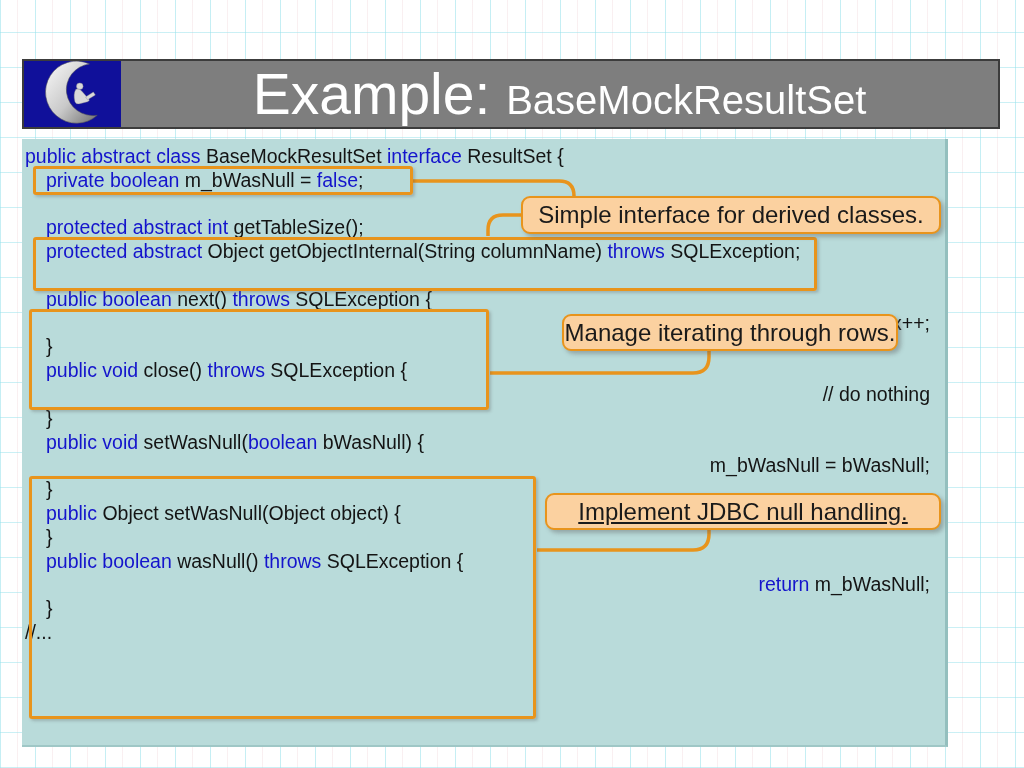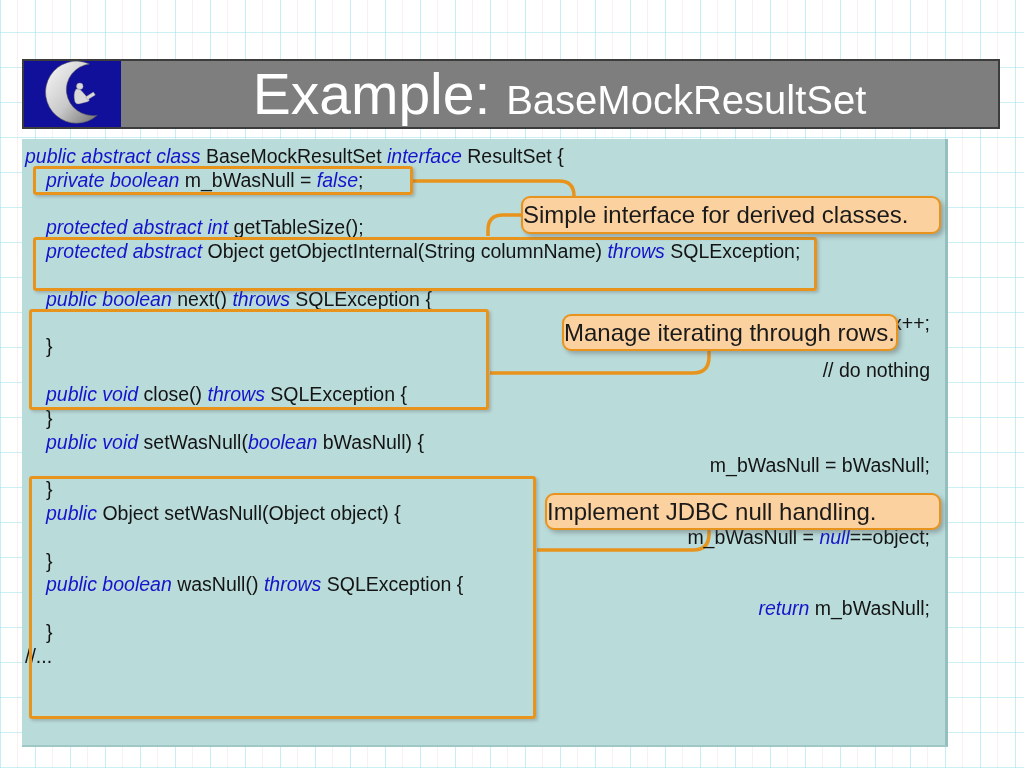--- a/index.html
+++ b/index.html
@@ -40,50 +40,50 @@
     color:#ffffff;white-space:pre;border-radius:10px;
   }
   .title-main{font-size:57px;line-height:66px;}
   .title-sub{font-size:40px;}
   
   .code-block{position:absolute;left:25px;top:145px;width:905px;}
   .code-line{
     height:23.8px;line-height:23.8px;font-size:19.5px;
     color:var(--code_black,#141414);white-space:pre;
   }
-  .code-line .kw{color:var(--keyword_blue,#1414CC);font-style:italic;}
+  .code-line .kw{color:var(--keyword_blue,#1414CC);}
   .ind0{padding-left:0;}
   .ind1{padding-left:21px;}
   .ind2{padding-left:41px;text-align:right;}
   
   .hbox{
     position:absolute;border:3px solid var(--accent_orange,#E8941C);
     border-radius:3px;box-sizing:border-box;
     box-shadow:2px 2px 3px rgba(90,90,90,.30);
     pointer-events:none;
   }
   .hbox-1{left:33px;top:166px;width:380px;height:29px;}
   .hbox-2{left:33px;top:237px;width:784px;height:54px;}
   .hbox-3{left:29px;top:309px;width:460px;height:101px;}
   .hbox-4{left:29px;top:476px;width:507px;height:243px;}
   
   .connectors{position:absolute;inset:0;width:1024px;height:768px;pointer-events:none;}
   .connectors path{fill:none;stroke:var(--accent_orange,#E8941C);stroke-width:3.5px;}
   
   .callout{
-    position:absolute;display:flex;align-items:center;justify-content:flex-start;
+    position:absolute;display:flex;align-items:center;justify-content:center;
     background:var(--callout_fill,#FBD1A0);
     border:2.5px solid var(--accent_orange,#E8941C);
     border-radius:9px;box-sizing:border-box;
     box-shadow:3px 3px 4px rgba(90,90,90,.40);
     font-size:24px;color:#1a1a1a;white-space:pre;
   }
   .callout-1{left:521px;top:196px;width:420px;height:38px;}
   .callout-2{left:562px;top:314px;width:336px;height:37px;}
-  .callout-3{left:545px;top:493px;width:396px;height:37px;}
+  .callout-3{left:545px;top:493px;width:396px;height:37px;text-decoration:underline;}
 </style>
 </head>
 <body>
 
 <div class="slide">
 
   <div class="grid-bg"></div>
 
   <div class="code-panel"></div>
 
@@ -120,28 +120,27 @@
   <div class="code-block">
       <div class="code-line ind0"><span class="kw">public abstract class </span><span>BaseMockResultSet </span><span class="kw">interface </span><span>ResultSet {</span></div>
       <div class="code-line ind1"><span class="kw">private boolean </span><span>m_bWasNull = </span><span class="kw">false</span><span>;</span></div>
       <div class="code-line ind0">&nbsp;</div>
       <div class="code-line ind1"><span class="kw">protected abstract int </span><span>getTableSize();</span></div>
       <div class="code-line ind1"><span class="kw">protected abstract </span><span>Object getObjectInternal(String columnName) </span><span class="kw">throws</span><span> SQLException;</span></div>
       <div class="code-line ind0">&nbsp;</div>
       <div class="code-line ind1"><span class="kw">public boolean </span><span>next() </span><span class="kw">throws</span><span> SQLException {</span></div>
       <div class="code-line ind2"><span>m_nIndex++;</span></div>
       <div class="code-line ind1"><span>}</span></div>
+      <div class="code-line ind1"><span class="kw">public void </span><span>close() </span><span class="kw">throws</span><span> SQLException {</span></div>
       <div class="code-line ind2"><span>// do nothing</span></div>
-      <div class="code-line ind1"><span class="kw">public void </span><span>close() </span><span class="kw">throws</span><span> SQLException {</span></div>
       <div class="code-line ind1"><span>}</span></div>
       <div class="code-line ind1"><span class="kw">public void </span><span>setWasNull(</span><span class="kw">boolean</span><span> bWasNull) {</span></div>
       <div class="code-line ind2"><span>m_bWasNull = bWasNull;</span></div>
       <div class="code-line ind1"><span>}</span></div>
       <div class="code-line ind1"><span class="kw">public </span><span>Object setWasNull(Object object) {</span></div>
-      <div class="code-line ind2"><span>m_bWasNull = </span><span class="kw">null</span><span>==object;</span></div>
       <div class="code-line ind1"><span>}</span></div>
       <div class="code-line ind1"><span class="kw">public boolean </span><span>wasNull() </span><span class="kw">throws</span><span> SQLException {</span></div>
       <div class="code-line ind2"><span class="kw">return</span><span> m_bWasNull;</span></div>
       <div class="code-line ind1"><span>}</span></div>
       <div class="code-line ind0"><span>//...</span></div>
     </div>
 
   <div class="hbox hbox-1"></div>
   <div class="hbox hbox-2"></div>
   <div class="hbox hbox-3"></div>

